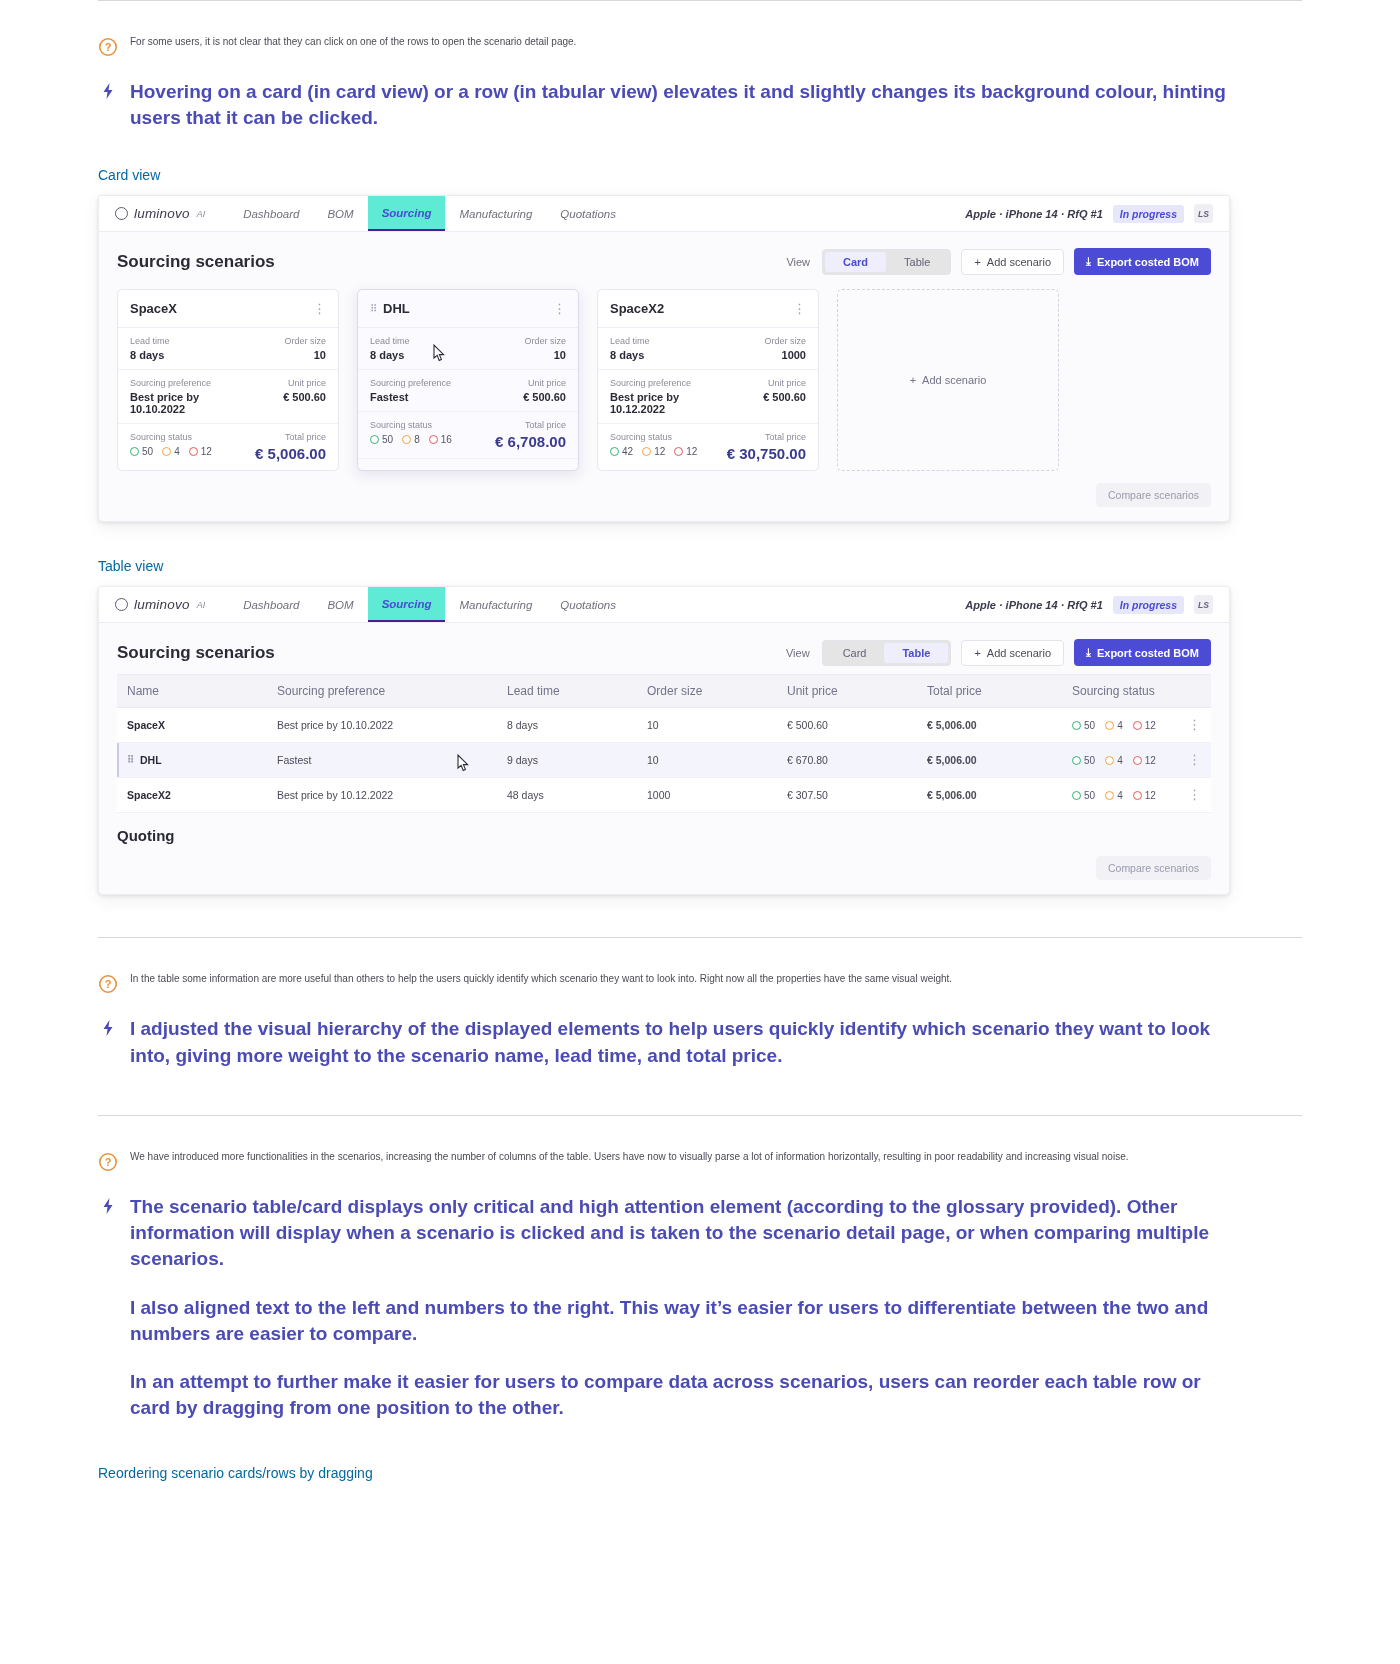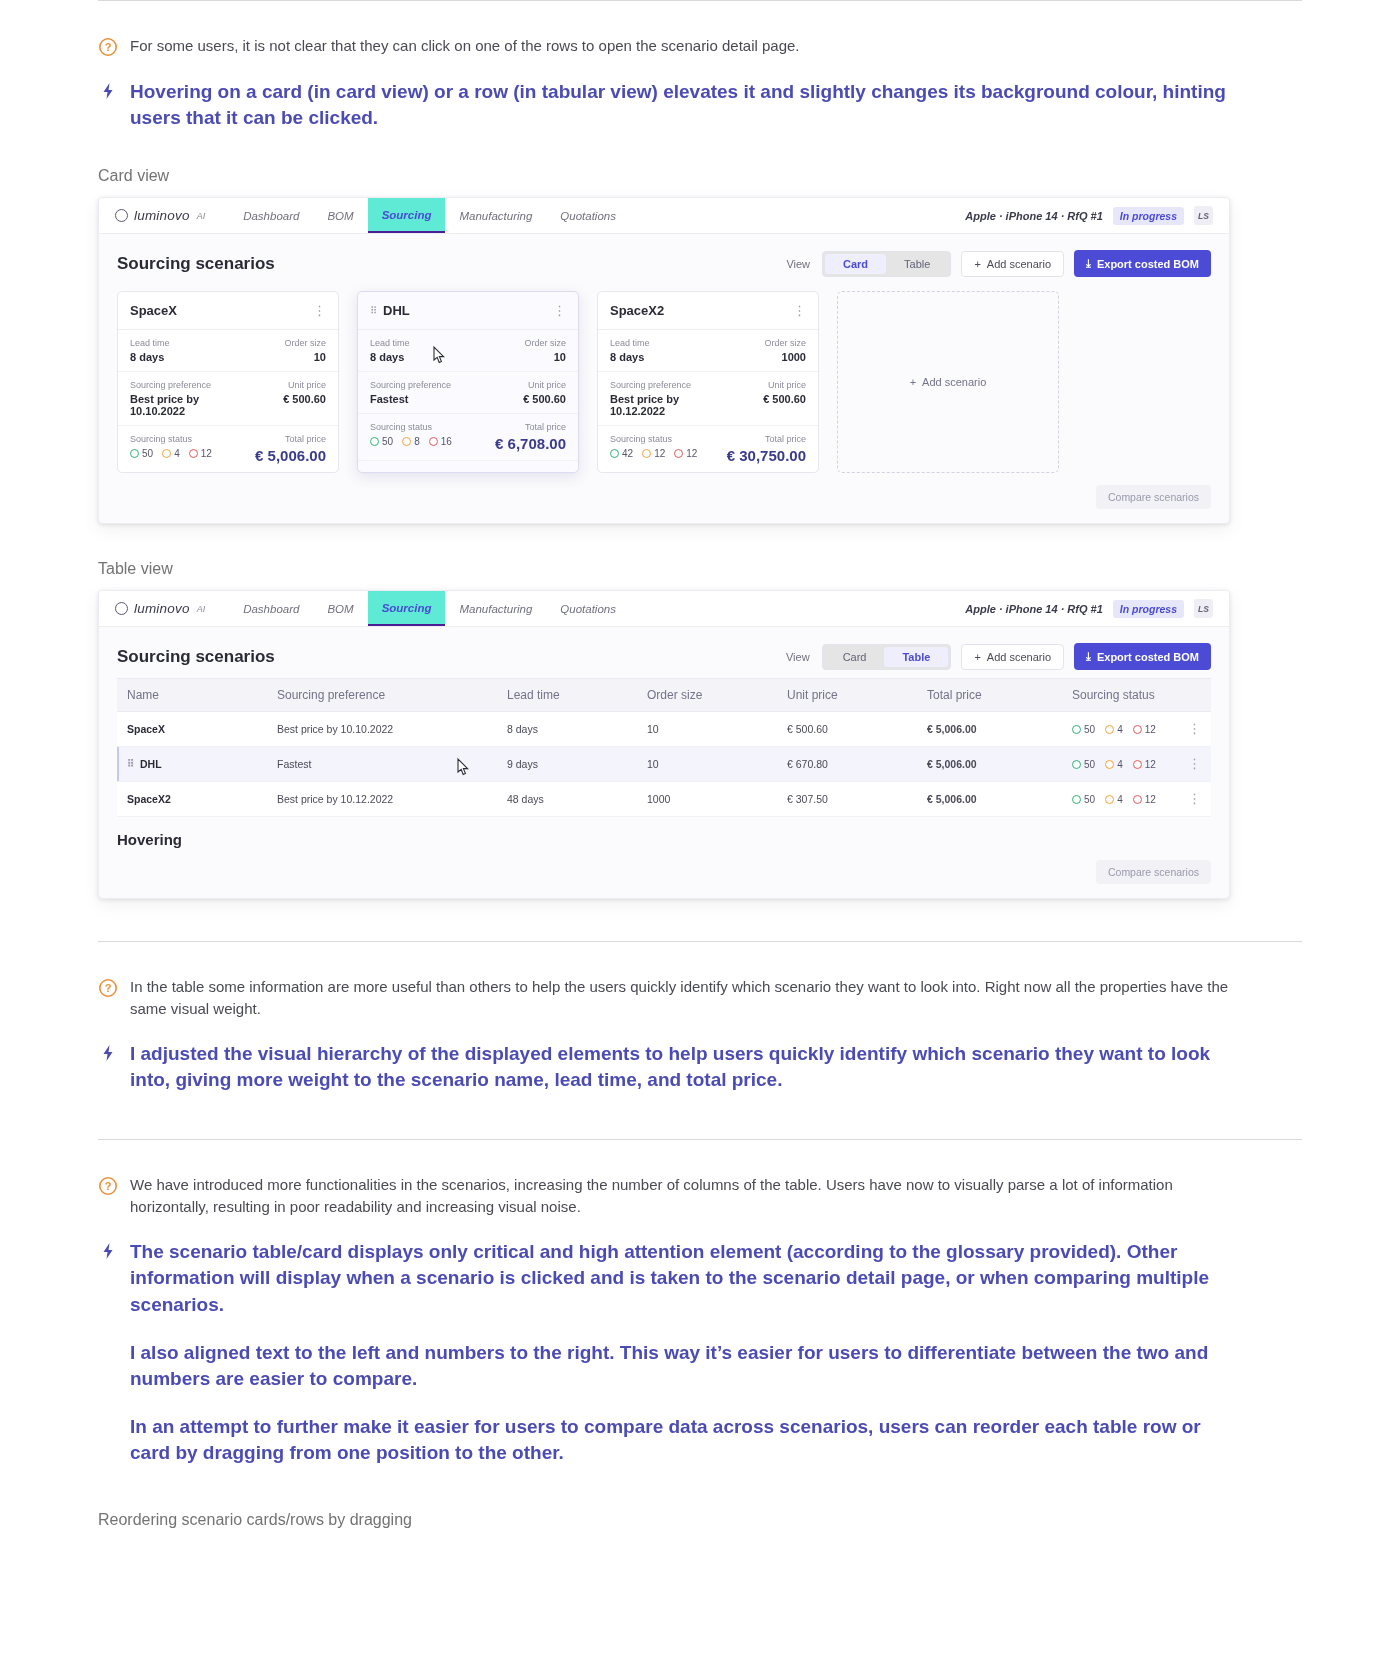--- a/index.html
+++ b/index.html
@@ -31,38 +31,38 @@
   }
   .note-row + .note-row { margin-top: 22px; }
   .icon-q {
     flex: 0 0 auto;
     width: 20px; height: 20px;
     margin-top: 2px;
     display: flex; align-items: center; justify-content: center;
   }
   .icon-q svg { display: block; }
   .note-text {
-    font-size: 15px;
+    font-size: 10px;
     line-height: 1.42;
     color: #4a4a55;
     max-width: 1110px;
   }
   .sol-text {
     font-size: 19px;
     line-height: 1.38;
     color: #4b4bb5;
     font-weight: 600;
     max-width: 1110px;
   }
   .sol-para + .sol-para { margin-top: 22px; }
 
   .caption {
     padding: 0 98px;
-    font-size: 16px;
-    color: #737373;
+    font-size: 14px;
+    color: #0369a1;
     margin-top: 36px;
     margin-bottom: 12px;
   }
 
   
   .window {
     margin: 0 98px;
     width: 1132px;
     background: #fbfbfd;
     border-radius: 4px;
@@ -682,21 +682,21 @@
           </tr>
         </tbody>
       </table>
       <div class="cursor" style="left:355px; top:78px;">
         <svg width="18" height="22" viewBox="0 0 18 22">
           <path d="M4 3 L4 16 L7.2 13.4 L9.2 18.4 L11.4 17.4 L9.4 12.6 L13.6 12.6 Z" fill="#ffffff" stroke="#2b2b38" stroke-width="1.1"></path>
         </svg>
       </div>
     </div>
 
-    <div class="quoting">Hovering</div>
+    <div class="quoting">Quoting</div>
     <div class="panel-foot">
       <div class="btn-compare">Compare scenarios</div>
     </div>
   </div>
 
   <div style="height:42px"></div>
   <div class="hr"></div>
 
   <div class="note-block">
     <div class="note-row">

